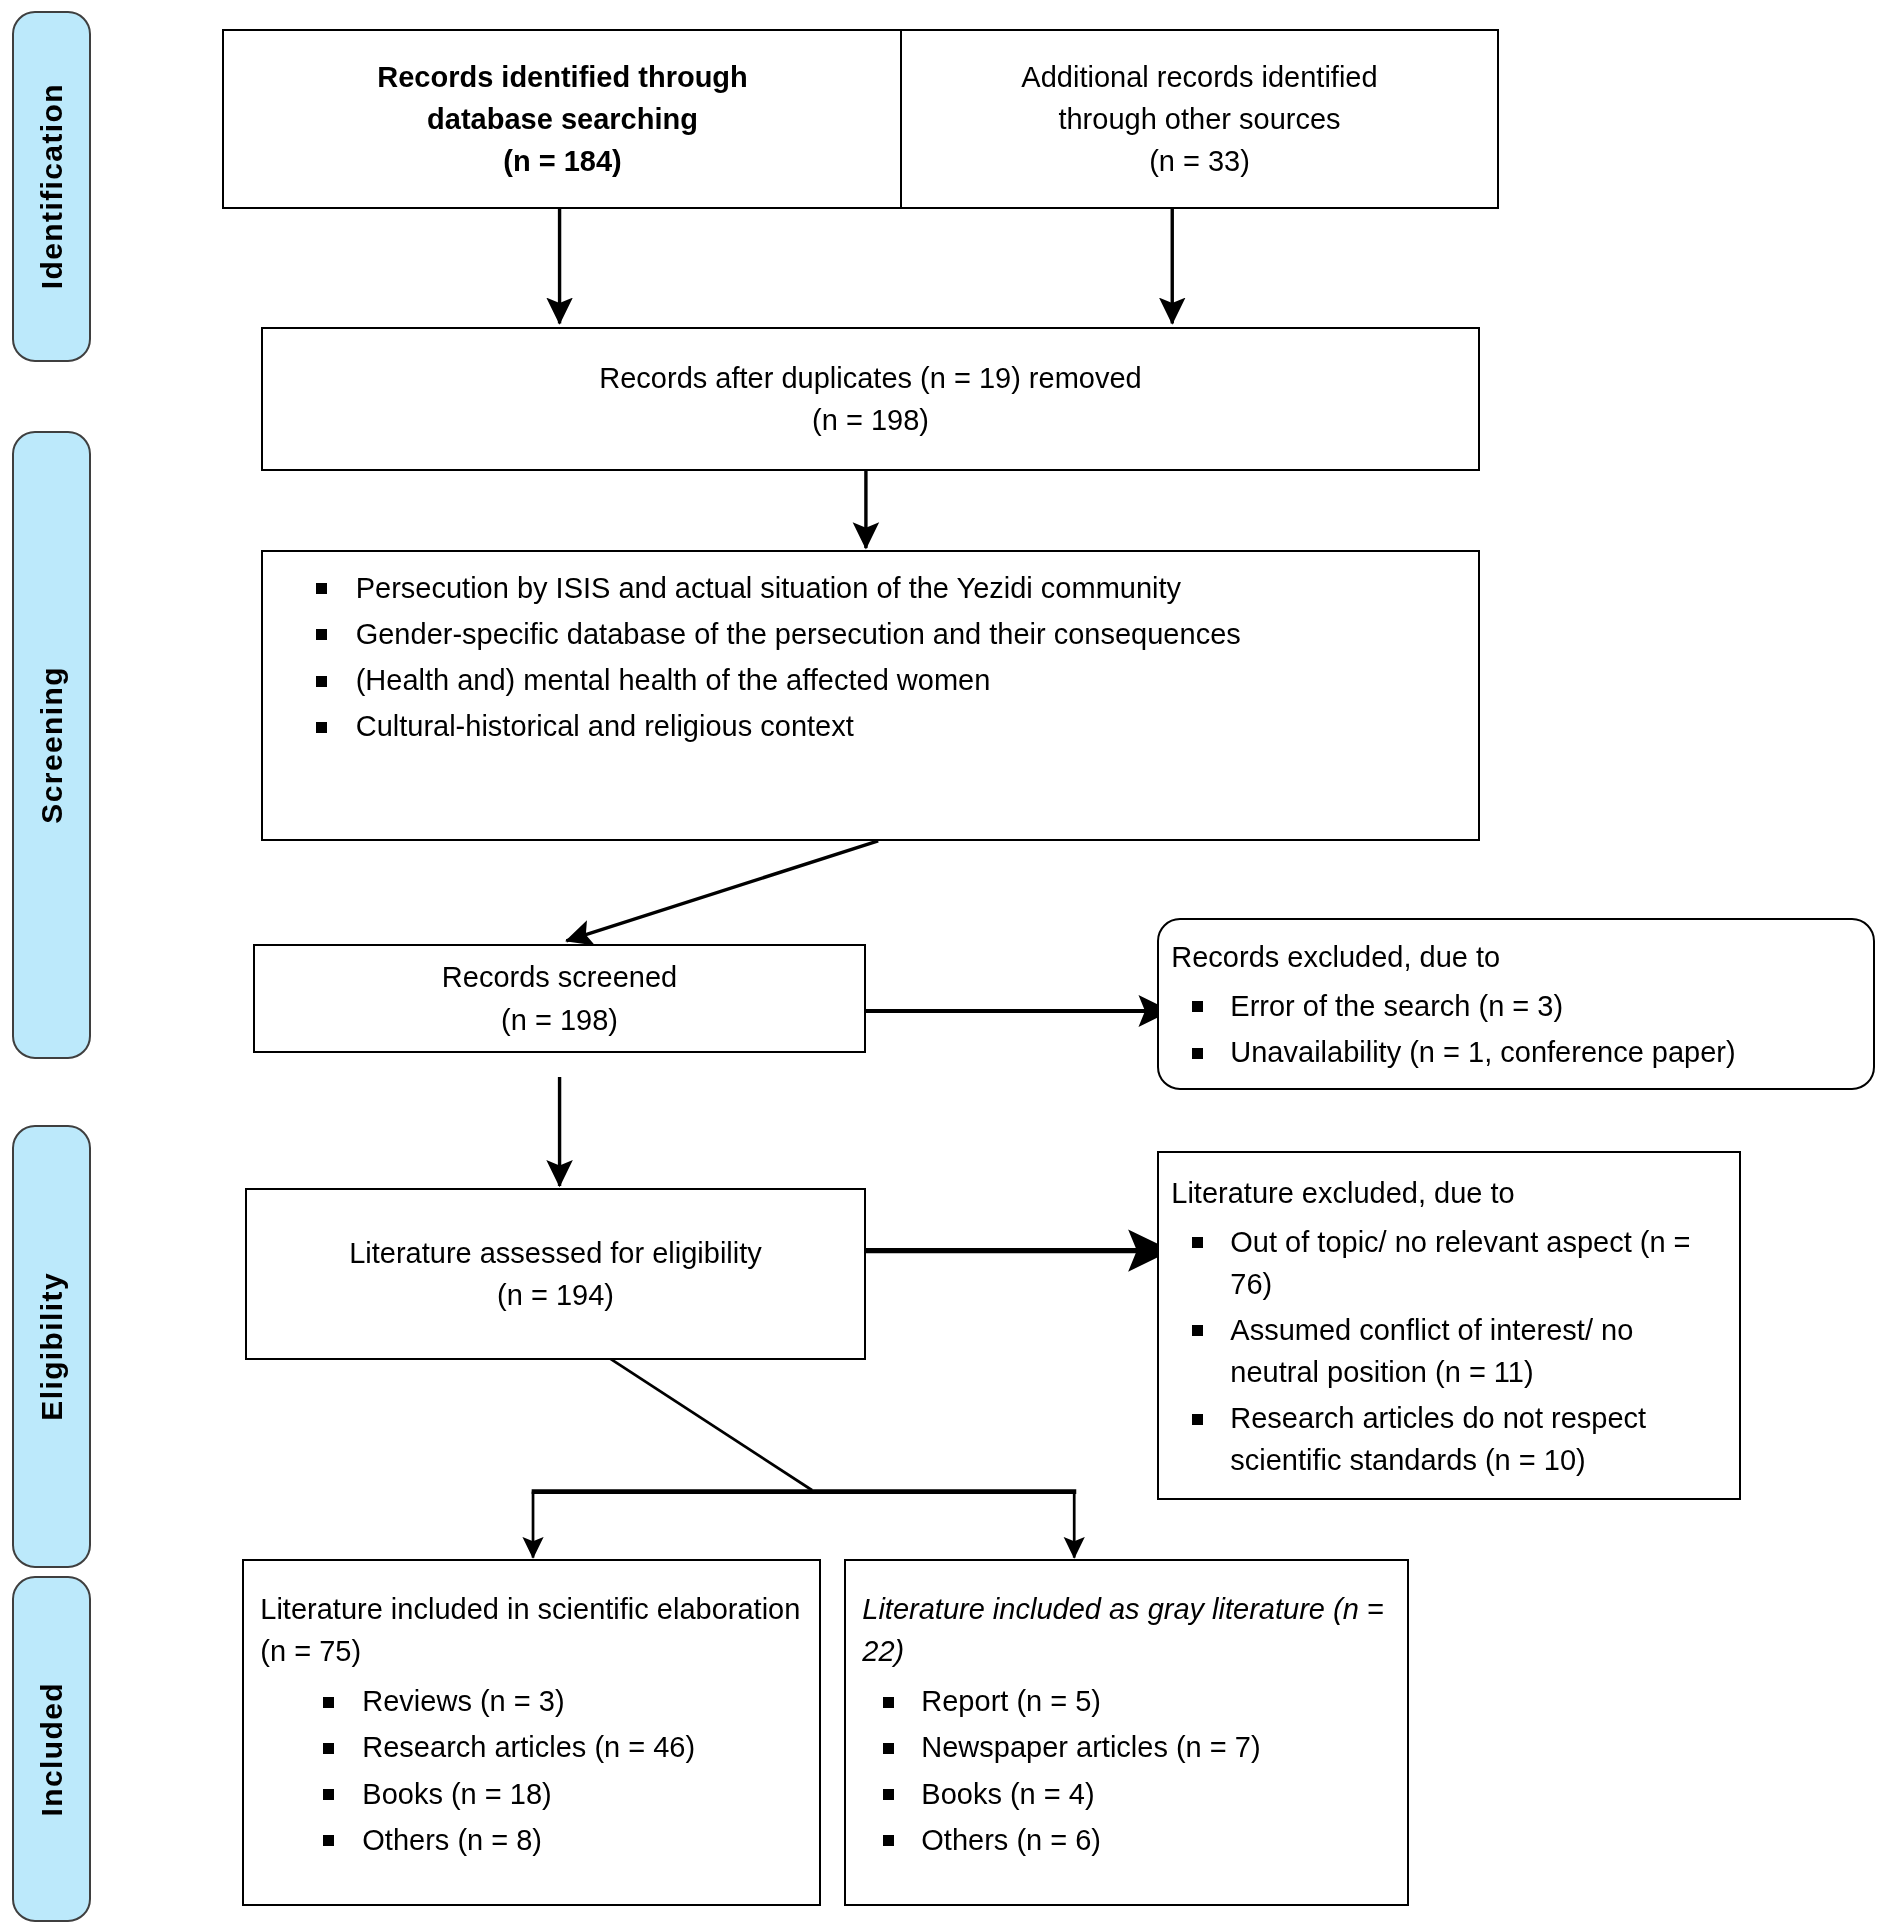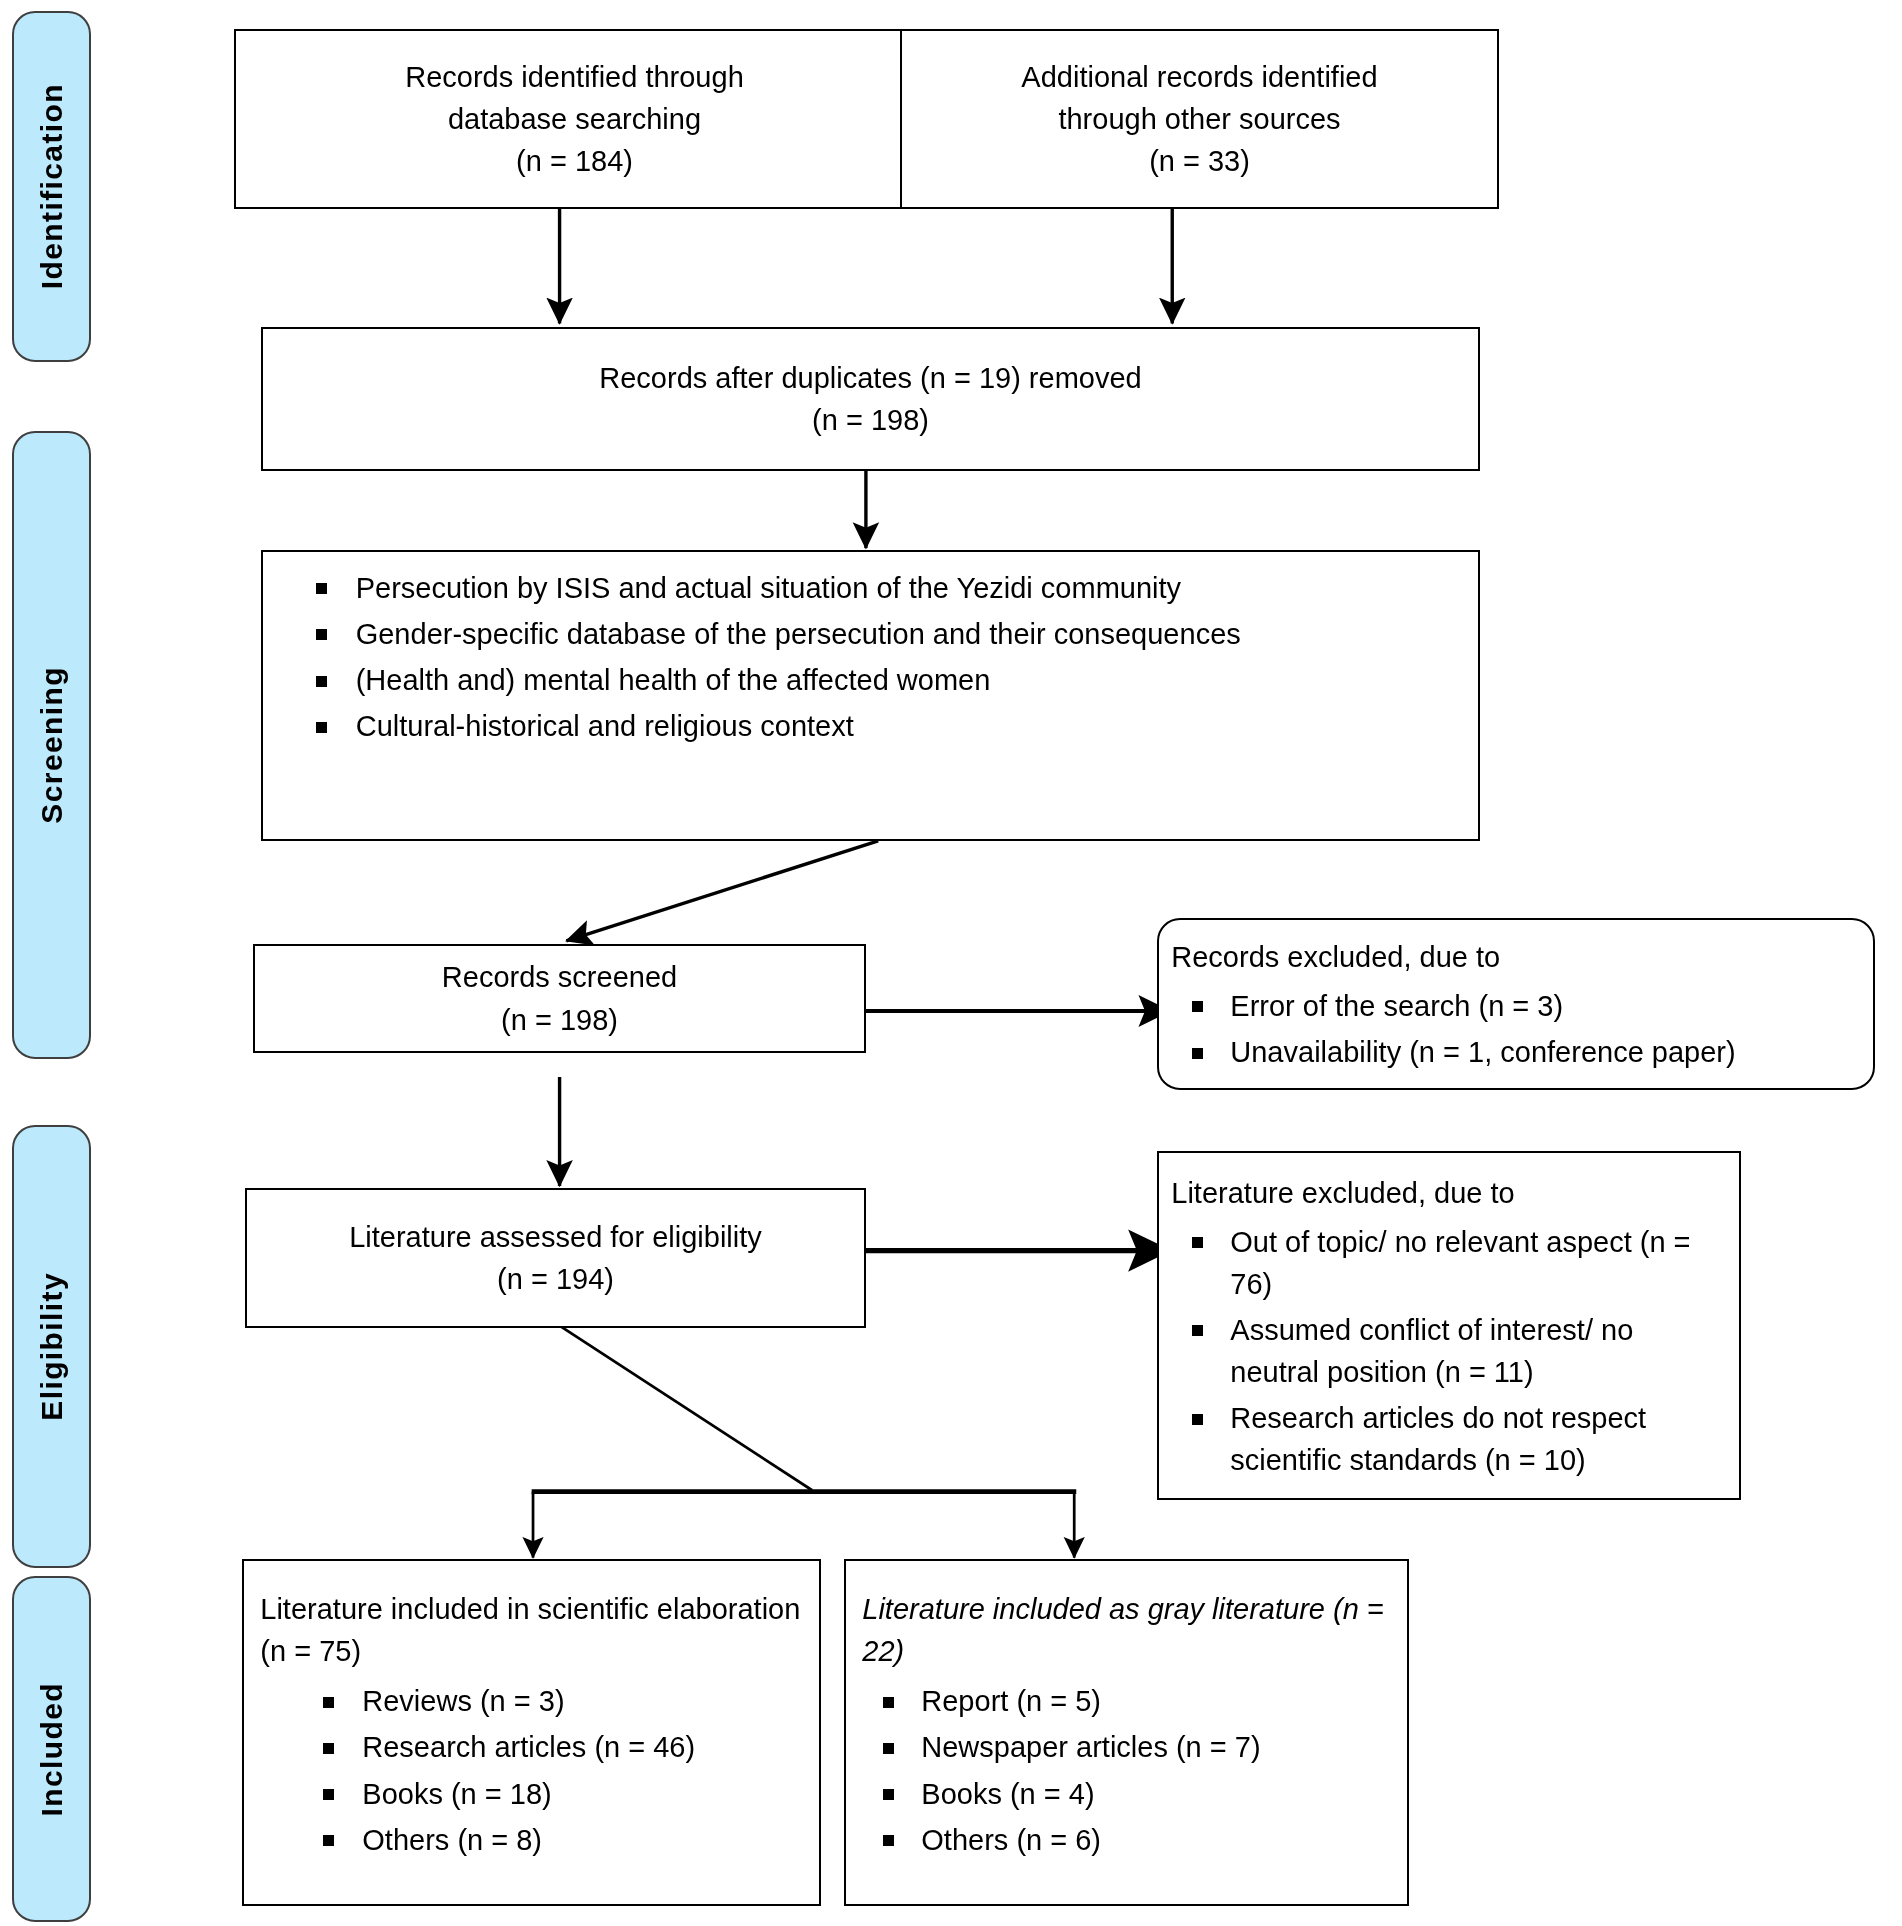--- a/index.html
+++ b/index.html
@@ -139,21 +139,21 @@
   </div>
 
   <div class="phase-tab" style="left:12.3px; top:1125px; width:79px; height:443px;">
     <span class="phase-label">Eligibility</span>
   </div>
 
   <div class="phase-tab" style="left:12.3px; top:1576px; width:79px; height:346px;">
     <span class="phase-label">Included</span>
   </div>
 
-  <div class="flow-box" style="left:234px; top:29px; width:681px; height:180px;">
+  <div class="flow-box" style="left:222px; top:29px; width:681px; height:180px;font-weight:bold;">
     <div class="box-inner">
       <div class="centered-line">Records identified through</div>
       <div class="centered-line">database searching</div>
       <div class="centered-line">(n =  184)</div>
     </div>
   </div>
 
   <div class="flow-box" style="left:900px; top:29px; width:599px; height:180px;">
     <div class="box-inner">
       <div class="centered-line">Additional records identified</div>
@@ -190,21 +190,21 @@
   <div class="flow-box" style="left:1157px; top:918px; width:718px; height:172px; padding:16.3px 13.6px 0 12.3px;border-radius:23px;">
     <div class="box-inner top-align">
       <div class="left-line" style="margin-bottom:6.8px;">Records excluded, due to</div>
       <ul class="bullets">
         <li>Error of the search (n = 3)</li>
         <li>Unavailability (n = 1, conference paper)</li>
       </ul>
     </div>
   </div>
 
-  <div class="flow-box" style="left:245px; top:1188px; width:621px; height:140px;">
+  <div class="flow-box" style="left:245px; top:1188px; width:621px; height:172px;">
     <div class="box-inner">
       <div class="centered-line">Literature assessed for eligibility</div>
       <div class="centered-line">(n = 194)</div>
     </div>
   </div>
 
   <div class="flow-box" style="left:1157px; top:1151px; width:584px; height:349px; padding:19px 13.6px 0 12.3px;">
     <div class="box-inner top-align">
       <div class="left-line" style="margin-bottom:6.8px;">Literature excluded, due to</div>
       <ul class="bullets">

